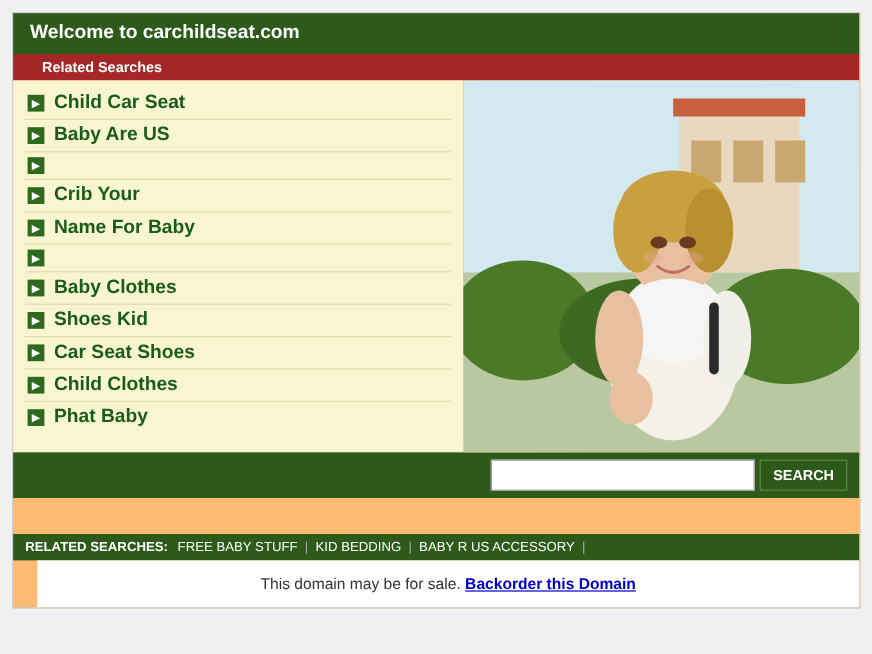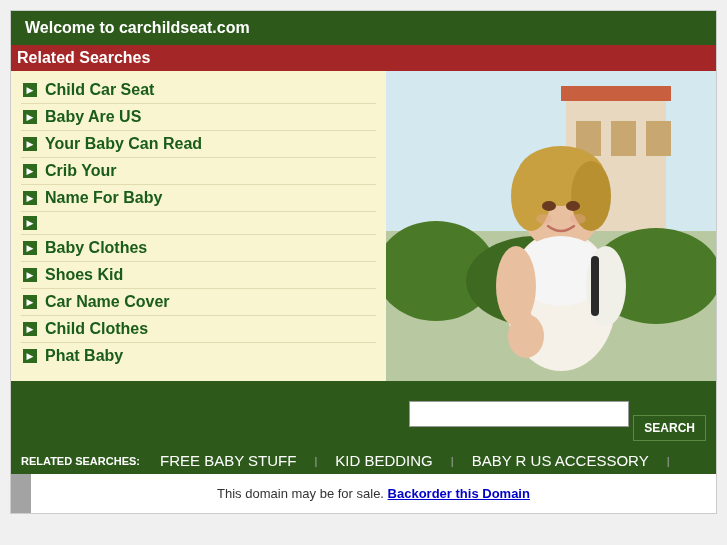--- a/index.html
+++ b/index.html
@@ -7,37 +7,37 @@
       font-family: Arial, Helvetica, sans-serif;
       background: #f0f0f0;
       display: flex;
       justify-content: center;
       align-items: flex-start;
       min-height: 545px;
       padding: 10px 0;
     }
     .page-wrapper {
       width: 707px;
-      background: #a3a3a3;
+      background: #fdba74;
       border: 1px solid #ccc;
     }
     
     .header {
       background: #2d5a1b;
       color: #fff;
       padding: 8px 14px;
       font-size: 16px;
       font-weight: bold;
     }
     
     .related-bar {
       background: #a52626;
       color: #fff;
-      padding: 4px 6px;
-      font-size: 16px;
+      padding: 4px 24px;
+      font-size: 12px;
       font-weight: bold;
     }
     
     .main-content {
       display: flex;
       background: #f8f5d0;
       min-height: 310px;
     }
     
     .links-col {
@@ -110,42 +110,42 @@
     }
     .search-btn {
       background: #2d5a1b;
       color: #fff;
       border: 1px solid #5a8a40;
       padding: 0 10px;
       font-size: 12px;
       font-weight: bold;
       cursor: pointer;
       height: 26px;
-      margin-top: 28px;
     }
     
     .bottom-related {
       background: #2d5a1b;
       color: #fff;
       padding: 5px 10px;
       font-size: 11px;
       display: flex;
       align-items: center;
       flex-wrap: wrap;
-      gap: 12px;
+      gap: 0;
+      margin-top: 30px;
     }
     .bottom-related .label {
       font-weight: bold;
       margin-right: 8px;
       color: #fff;
     }
     .bottom-related a {
       color: #fff;
       text-decoration: none;
-      font-size: 15px;
+      font-size: 11px;
     }
     .bottom-related .sep {
       color: #aaa;
       margin: 0 6px;
     }
     
     .footer {
       background: #fff;
       text-align: center;
       padding: 12px;
@@ -179,21 +179,20 @@
     <div class="link-item">
       <span class="link-arrow">▶</span>
       <a href="#">Child Car Seat</a>
     </div>
         <div class="link-item">
       <span class="link-arrow">▶</span>
       <a href="#">Baby Are US</a>
     </div>
         <div class="link-item">
       <span class="link-arrow">▶</span>
-      <a href="#">Your Baby Can Read</a>
     </div>
         <div class="link-item">
       <span class="link-arrow">▶</span>
       <a href="#">Crib Your</a>
     </div>
         <div class="link-item">
       <span class="link-arrow">▶</span>
       <a href="#">Name For Baby</a>
     </div>
         <div class="link-item">
@@ -202,21 +201,21 @@
         <div class="link-item">
       <span class="link-arrow">▶</span>
       <a href="#">Baby Clothes</a>
     </div>
         <div class="link-item">
       <span class="link-arrow">▶</span>
       <a href="#">Shoes Kid</a>
     </div>
         <div class="link-item">
       <span class="link-arrow">▶</span>
-      <a href="#">Car Name Cover</a>
+      <a href="#">Car Seat Shoes</a>
     </div>
         <div class="link-item">
       <span class="link-arrow">▶</span>
       <a href="#">Child Clothes</a>
     </div>
         <div class="link-item">
       <span class="link-arrow">▶</span>
       <a href="#">Phat Baby</a>
     </div>
       </div>

